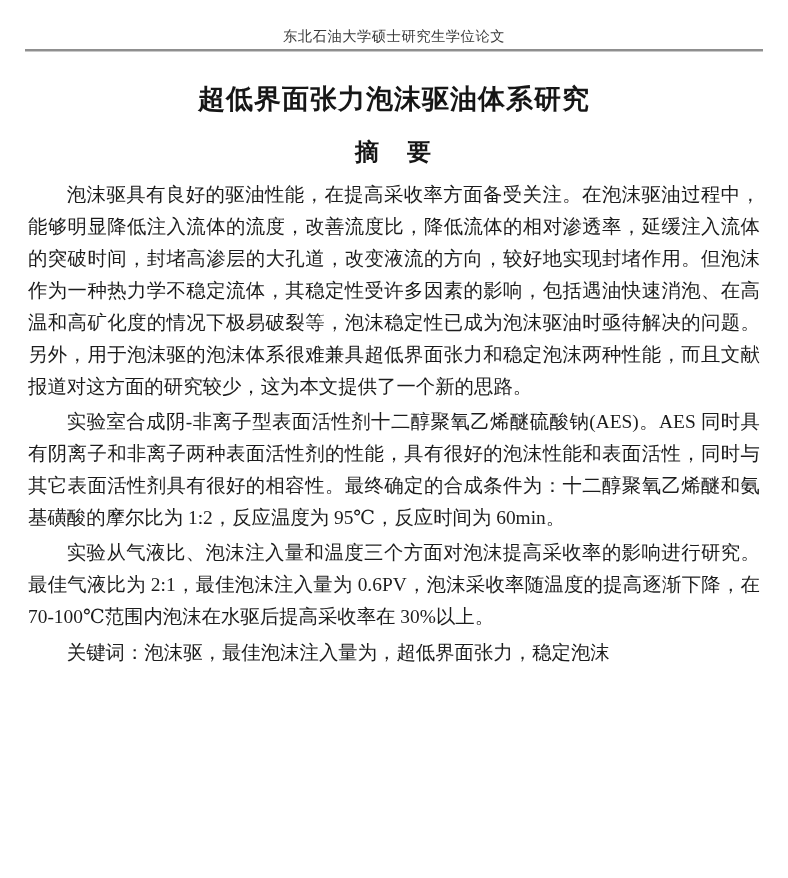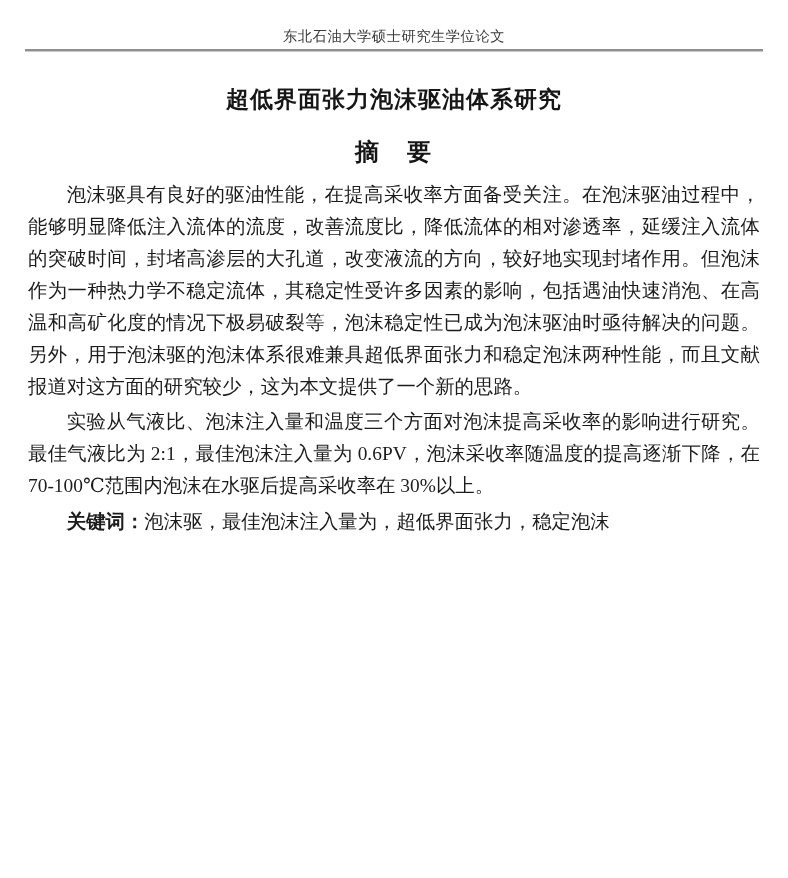--- a/index.html
+++ b/index.html
@@ -37,21 +37,21 @@
     border-bottom: 1px solid #c9c9c9;
   }
   .thesis-title {
     position: absolute;
     top: 84px;
     left: 25px;
     width: 738px;
     text-align: center;
     font-family: "Liberation Sans", "DejaVu Sans", sans-serif;
     font-weight: bold;
-    font-size: 23px;
+    font-size: 27px;
     line-height: 30px;
     color: #161616;
     letter-spacing: 1px;
   }
   .abstract-heading {
     position: absolute;
     top: 137px;
     left: 25px;
     width: 738px;
     text-align: center;
@@ -78,37 +78,38 @@
     text-indent: 2em;
   }
   .kw-line {
     margin: 0;
     padding: 0;
     text-indent: 2em;
     text-align: left;
   }
   .kw-label {
     font-family: "Liberation Sans", "DejaVu Sans", sans-serif;
-    font-weight: bold;
+    font-weight: normal;
   }
 </style>
 </head>
 <body>
 
 <div class="page">
 
   <div class="running-header">东北石油大学硕士研究生学位论文</div>
 
   <div class="header-rule"></div>
 
   <div class="thesis-title">超低界面张力泡沫驱油体系研究</div>
 
   <div class="abstract-heading">摘　要</div>
 
   <div class="abstract-body">
     <p>泡沫驱具有良好的驱油性能，在提高采收率方面备受关注。在泡沫驱油过程中，能够明显降低注入流体的流度，改善流度比，降低流体的相对渗透率，延缓注入流体的突破时间，封堵高渗层的大孔道，改变液流的方向，较好地实现封堵作用。但泡沫作为一种热力学不稳定流体，其稳定性受许多因素的影响，包括遇油快速消泡、在高温和高矿化度的情况下极易破裂等，泡沫稳定性已成为泡沫驱油时亟待解决的问题。另外，用于泡沫驱的泡沫体系很难兼具超低界面张力和稳定泡沫两种性能，而且文献报道对这方面的研究较少，这为本文提供了一个新的思路。</p>
+    <p>实验室合成阴-非离子型表面活性剂十二醇聚氧乙烯醚硫酸钠(AES)。AES 同时具有阴离子和非离子两种表面活性剂的性能，具有很好的泡沫性能和表面活性，同时与其它表面活性剂具有很好的相容性。最终确定的合成条件为：十二醇聚氧乙烯醚和氨基磺酸的摩尔比为 1:2，反应温度为 95℃，反应时间为 60min。</p>
     <p>实验从气液比、泡沫注入量和温度三个方面对泡沫提高采收率的影响进行研究。最佳气液比为 2:1，最佳泡沫注入量为 0.6PV，泡沫采收率随温度的提高逐渐下降，在 70-100℃范围内泡沫在水驱后提高采收率在 30%以上。</p>
     <p class="kw-line">
       <span class="kw-label">关键词：</span><span>泡沫驱，最佳泡沫注入量为，超低界面张力，稳定泡沫</span>
     </p>
   </div>
 
 </div>
 
 </body></html>

